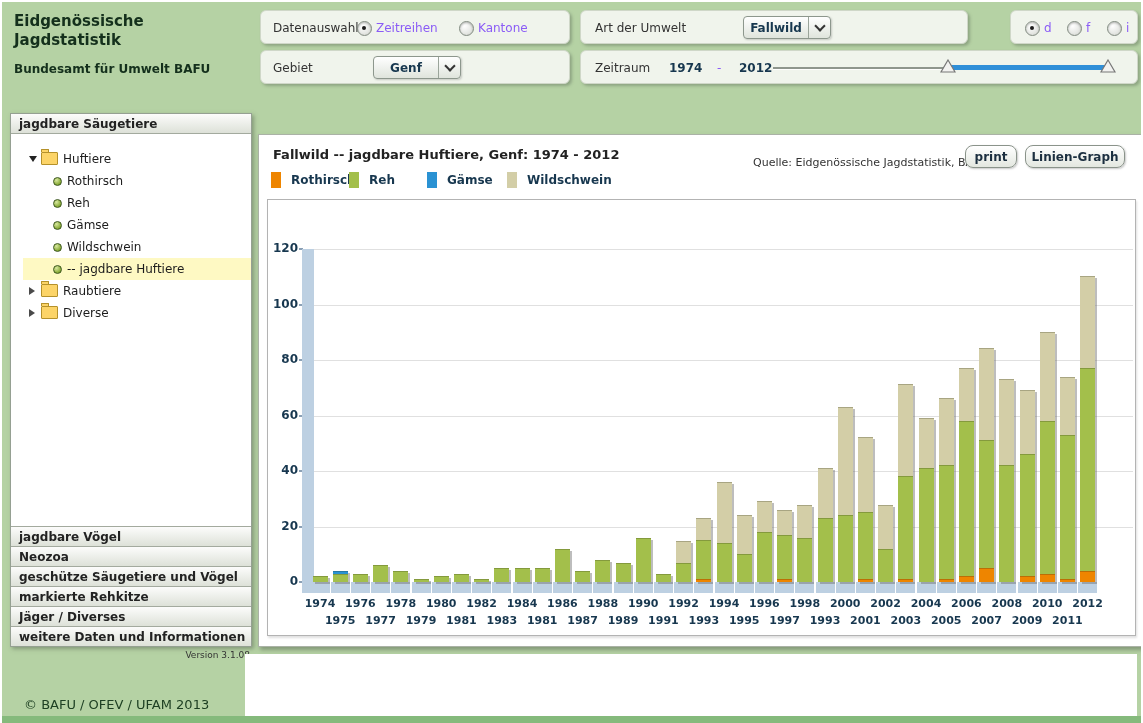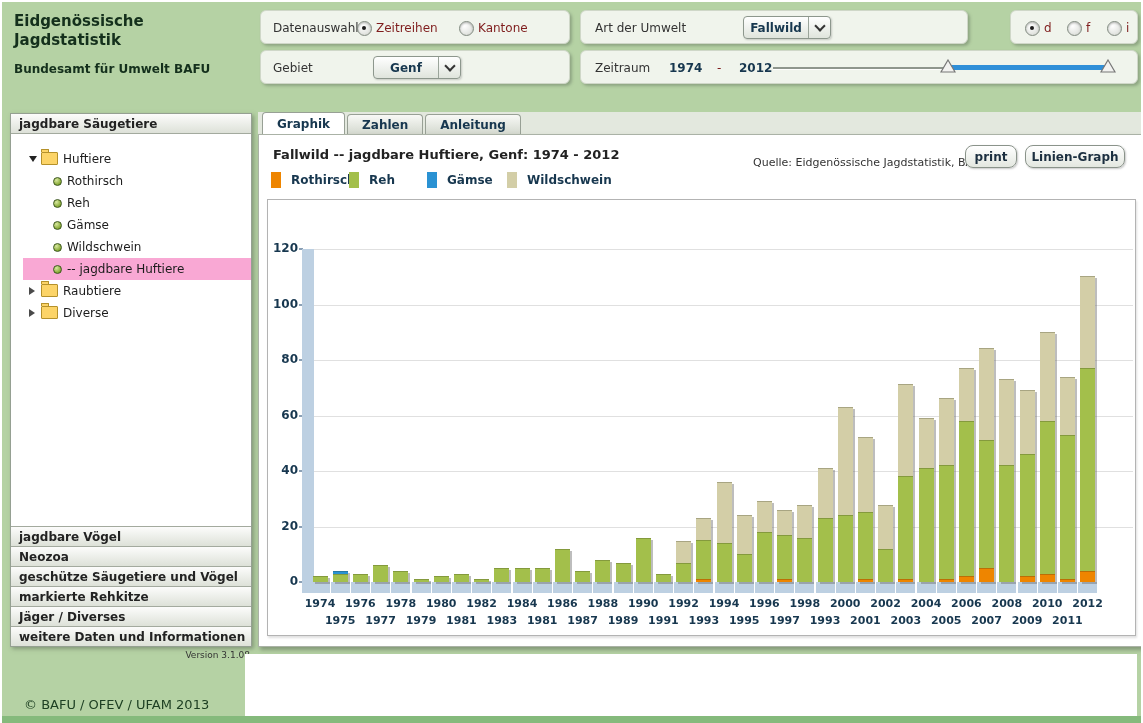--- a/index.html
+++ b/index.html
@@ -12,40 +12,40 @@
   
   .apptitle { position:absolute; left:12px; top:10px; font-size:15px; font-weight:bold; color:#14301c; line-height:19px; }
   .appsub   { position:absolute; left:12px; top:60px; font-size:12px; font-weight:bold; color:#14301c; }
   .hpanel { position:absolute; background:#f0f4ec; border:1px solid #cfd7c8; border-radius:6px;
             box-shadow:2px 2px 3px rgba(95,110,90,.45); box-sizing:border-box; }
   .plabel { position:absolute; font-size:12px; color:#333; }
   .radio { position:absolute; width:13px; height:13px; border-radius:50%;
            background:radial-gradient(circle at 35% 30%, #ffffff, #d5d8d2);
            border:1px solid #818a80; box-shadow:inset 0 1px 2px rgba(0,0,0,.25); }
   .radio.checked::after { content:""; position:absolute; left:4px; top:4px; width:4px; height:4px; border-radius:50%; background:#1d1d1d; }
-  .rlabel { position:absolute; font-size:12px; color:#7f1d1d; }
+  .rlabel { position:absolute; font-size:12px; color:#8b5cf6; }
   .select { position:absolute; height:23px; border:1px solid #8d978d; border-radius:4px;
             background:linear-gradient(#ffffff,#dfe4dc); display:flex; align-items:stretch;
             box-shadow:1px 1px 2px rgba(0,0,0,.18); box-sizing:border-box; }
   .select .val { flex:1; display:flex; align-items:center; justify-content:center;
                  font-weight:bold; font-size:12px; color:#17374f; padding:0 6px; }
   .select .arrow-box { width:21px; border-left:1px solid #9aa49a; display:flex; align-items:center; justify-content:center; }
   .chev { width:6px; height:6px; border-right:2px solid #333; border-bottom:2px solid #333; transform:rotate(45deg); margin-top:-3px; }
   .slider-track { position:absolute; height:2px; background:#8f968d; box-shadow:0 1px 0 rgba(255,255,255,.9); }
   .slider-range { position:absolute; height:5px; background:#2f8fd8; }
   .handle { position:absolute; }
 
   
   .sidebar { position:absolute; left:8px; top:111px; width:242px; height:534px; background:#fff;
              border:1px solid #95a092; box-shadow:2px 2px 4px rgba(85,100,80,.5); box-sizing:border-box; }
   .sb-header { height:20px; background:linear-gradient(#fcfcfb,#dde1d8); border-bottom:1px solid #a3aa9e;
                display:flex; align-items:center; padding-left:8px; font-size:12px; font-weight:bold; color:#222; box-sizing:border-box; }
   .tree { position:absolute; top:21px; left:0; right:0; bottom:121px; background:#fff; padding-top:13px; overflow:hidden; }
   .tree-row { height:22px; margin-left:12px; display:flex; align-items:center; font-size:12px; color:#1c1c1c; }
-  .tree-row.selected { background:#f9a8d4; }
+  .tree-row.selected { background:#fef9c3; }
   .tree-row.folder-row { padding-left:6px; }
   .tree-row.leaf-row { padding-left:30px; }
   .exp-open { width:0; height:0; border-left:4px solid transparent; border-right:4px solid transparent; border-top:6px solid #222; margin-right:4px; }
   .exp-closed { width:0; height:0; border-top:4px solid transparent; border-bottom:4px solid transparent; border-left:6px solid #4a4a4a; margin-right:6px; }
   .folder { width:15px; height:11px; background:#fcd468; border:1px solid #b5912a; border-radius:1px; position:relative; margin:0 5px 2px 0; }
   .folder::before { content:""; position:absolute; top:-4px; left:-1px; width:6px; height:2px; background:#fcd468;
                     border:1px solid #b5912a; border-bottom:none; border-radius:1px 1px 0 0; }
   .bullet { width:9px; height:9px; border-radius:50%; background:radial-gradient(circle at 35% 30%, #d9e9a0, #7fa32c 75%);
             border:1px solid #3c571f; margin-right:5px; box-sizing:border-box; }
   .sb-sections { position:absolute; left:0; right:0; bottom:0; }
@@ -194,25 +194,20 @@
         <div class="sb-item">jagdbare Vögel</div>
         <div class="sb-item">Neozoa</div>
         <div class="sb-item">geschütze Säugetiere und Vögel</div>
         <div class="sb-item">markierte Rehkitze</div>
         <div class="sb-item">Jäger / Diverses</div>
         <div class="sb-item">weitere Daten und Informationen</div>
       </div>
   </div>
   <div class="version">Version 3.1.08</div>
 
-  <div class="tabstrip" id="tabstrip">
-      <div class="tab active">Graphik</div>
-      <div class="tab">Zahlen</div>
-      <div class="tab">Anleitung</div>
-    </div>
 
   <div class="content">
     <div class="content-title">Fallwild -- jagdbare Huftiere, Genf: 1974 - 2012</div>
     <div class="source">Quelle: Eidgenössische Jagdstatistik, BAFU</div>
     <div class="btn" style="left:706px; top:10px; width:52px;">print</div>
     <div class="btn" style="left:766px; top:10px; width:100px;">Linien-Graph</div>
     <div id="legend">
         <div class="legend-item" style="left: 12px;">
           <div class="swatch" style="background: rgb(238, 133, 0);"></div>
           <div class="legend-label">Rothirsch</div>

